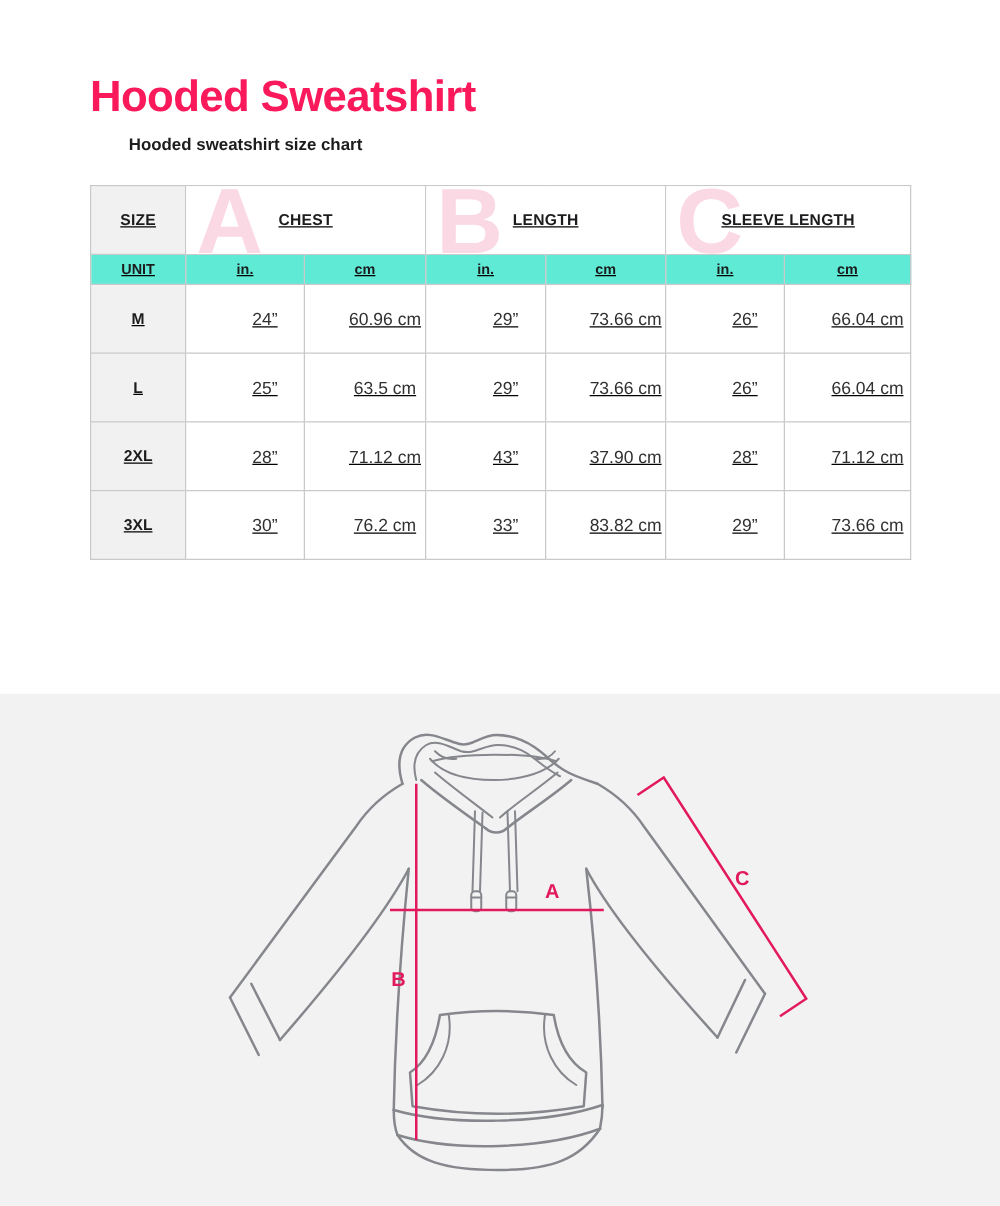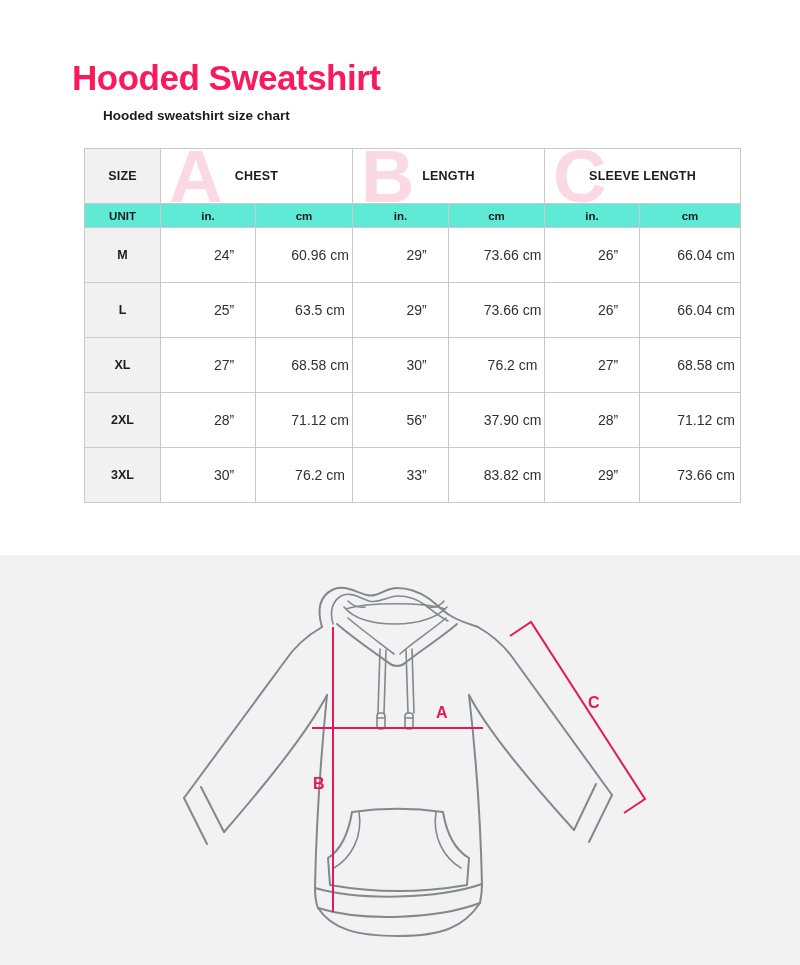--- a/index.html
+++ b/index.html
@@ -11,23 +11,24 @@
     position:absolute; left:72px; top:58px;
     font-size:35px; font-weight:700; letter-spacing:-0.5px;
     color:#FA1A5C;
   }
   .page-subtitle {
     position:absolute; left:72px; top:108px;
     font-size:13.5px; font-weight:700; color:#1c1c1e;padding-left:31px;
   }
 
   table.size-chart {
-    position:absolute; left:84px; top:148px;
+    position:absolute; left:72px; top:148px;
     width:656px; border-collapse:collapse; table-layout:fixed;
     font-family:"Liberation Sans", sans-serif;
+    text-decoration:underline;
   }
   .size-chart th, .size-chart td {
     border:1px solid #c9c9c9; text-align:center; vertical-align:middle;
   }
   .group-row th { height:55px; font-size:12.5px; font-weight:700; color:#1c1c1e; letter-spacing:0.2px; }
   .group-row th.col-size { background:#f1f1f2; }
   .group-head { position:relative; overflow:hidden; background:#fff; }
   .group-head .watermark {
     position:absolute; left:8px; top:-9px; z-index:0;
     font-size:74px; line-height:1; font-weight:700; color:#FBD9E4;
@@ -106,33 +107,24 @@
       <tr class="data-row">
         <th>L</th>
         <td>25”</td>
         <td>63.5 cm</td>
         <td>29”</td>
         <td>73.66 cm</td>
         <td>26”</td>
         <td>66.04 cm</td>
       </tr>
       <tr class="data-row">
-        <th>XL</th>
-        <td>27”</td>
-        <td>68.58 cm</td>
-        <td>30”</td>
-        <td>76.2 cm</td>
-        <td>27”</td>
-        <td>68.58 cm</td>
-      </tr>
-      <tr class="data-row">
         <th>2XL</th>
         <td>28”</td>
         <td>71.12 cm</td>
-        <td>56”</td>
+        <td>43”</td>
         <td>37.90 cm</td>
         <td>28”</td>
         <td>71.12 cm</td>
       </tr>
       <tr class="data-row">
         <th>3XL</th>
         <td>30”</td>
         <td>76.2 cm</td>
         <td>33”</td>
         <td>83.82 cm</td>

